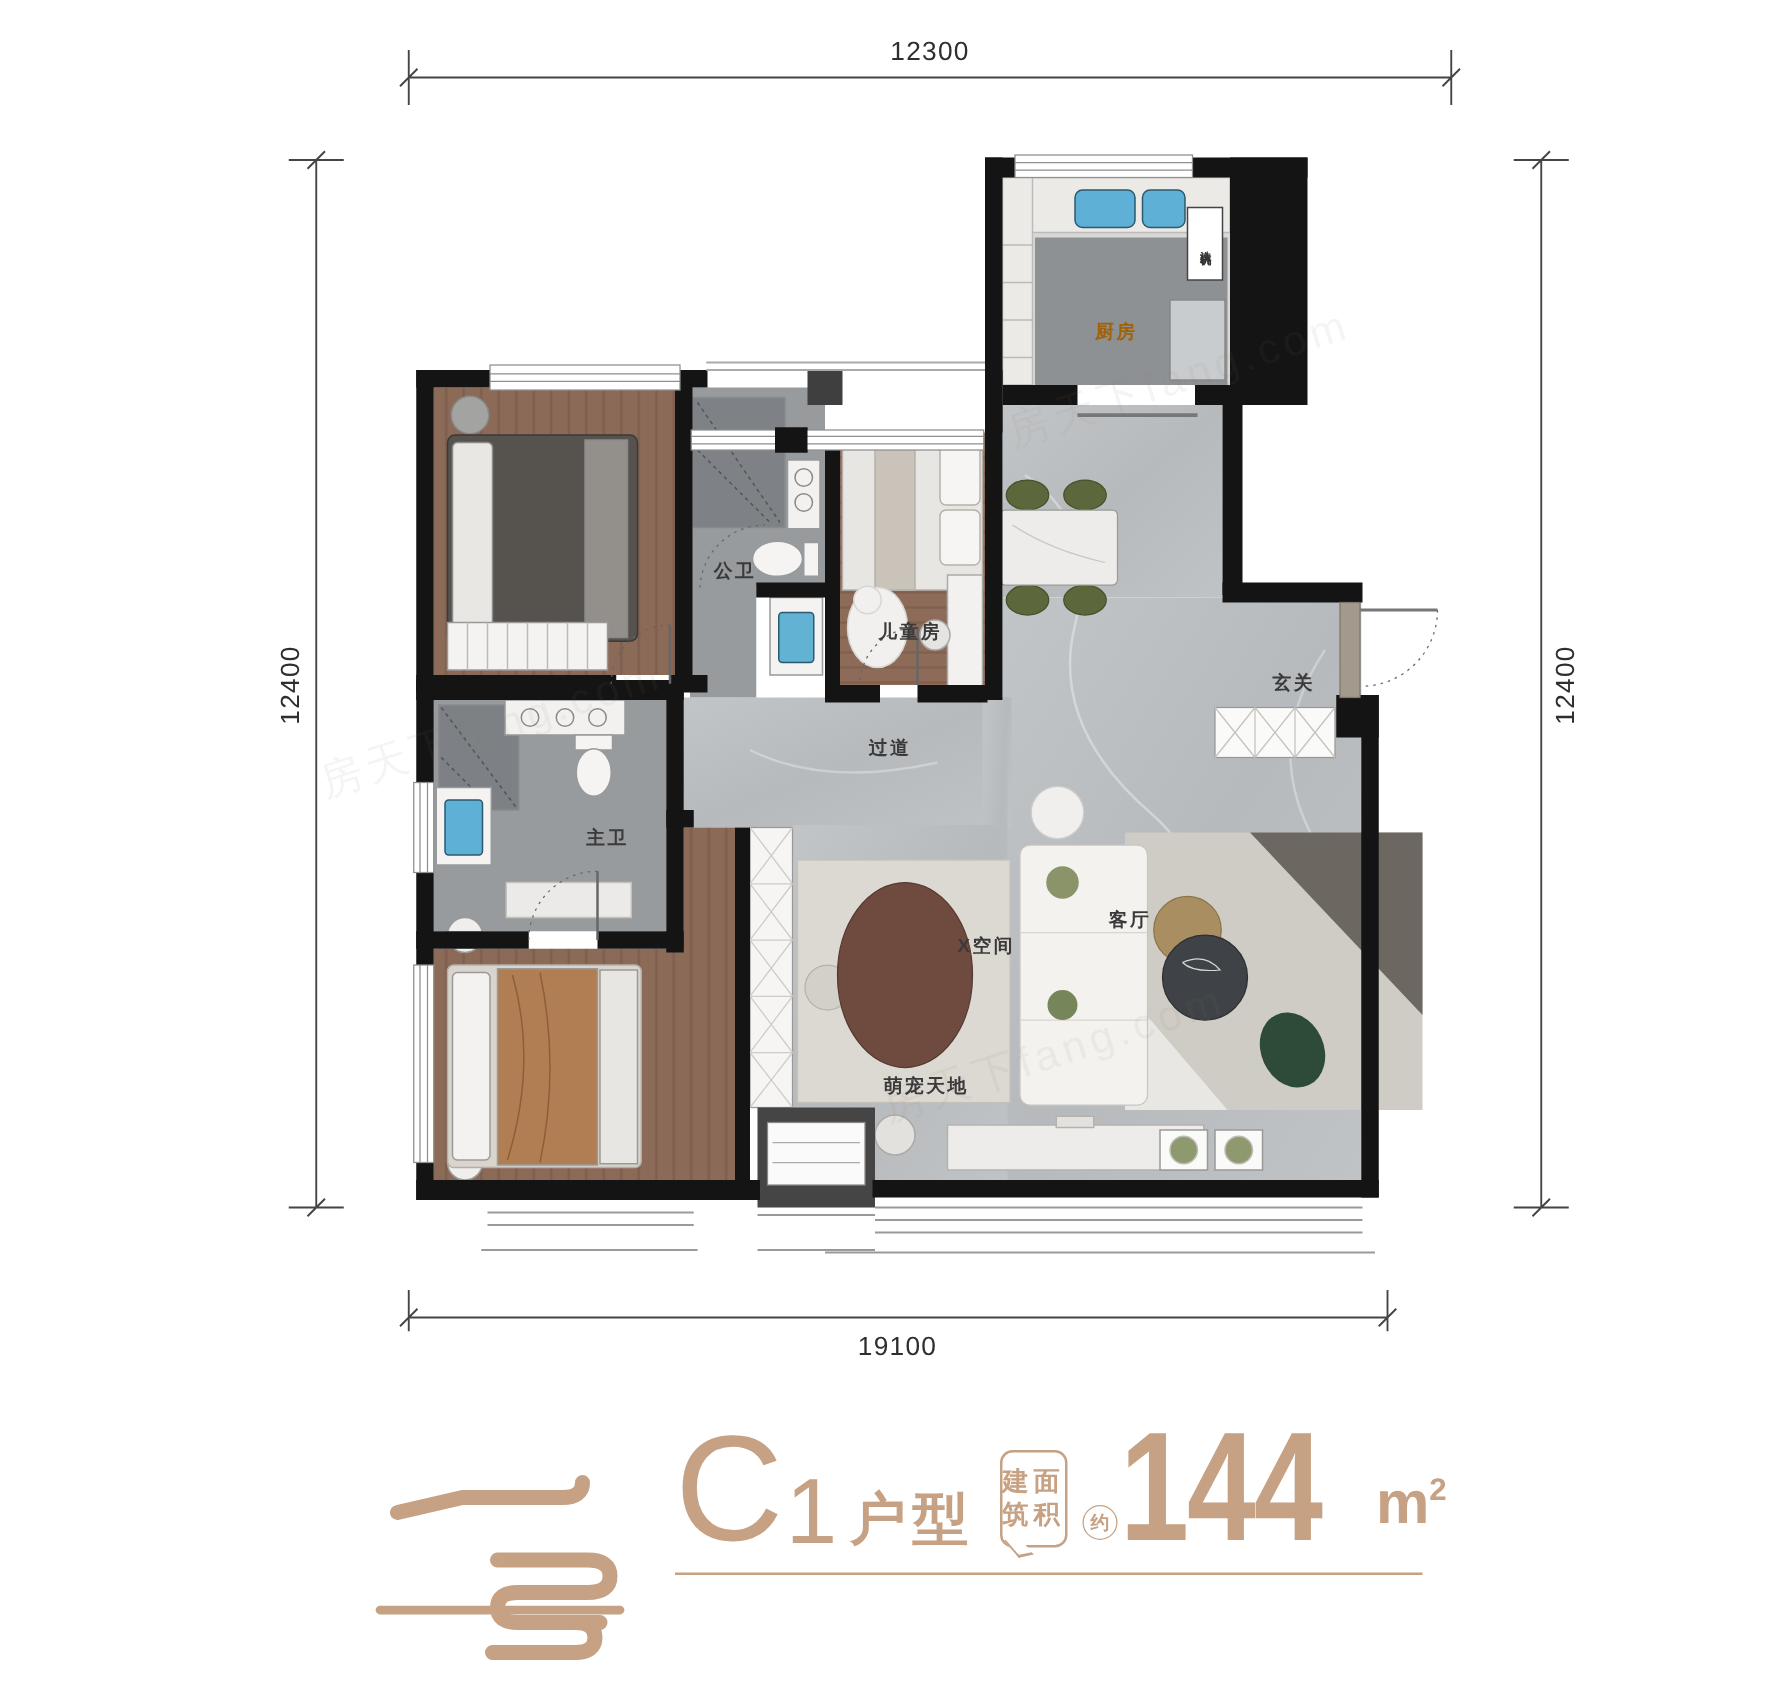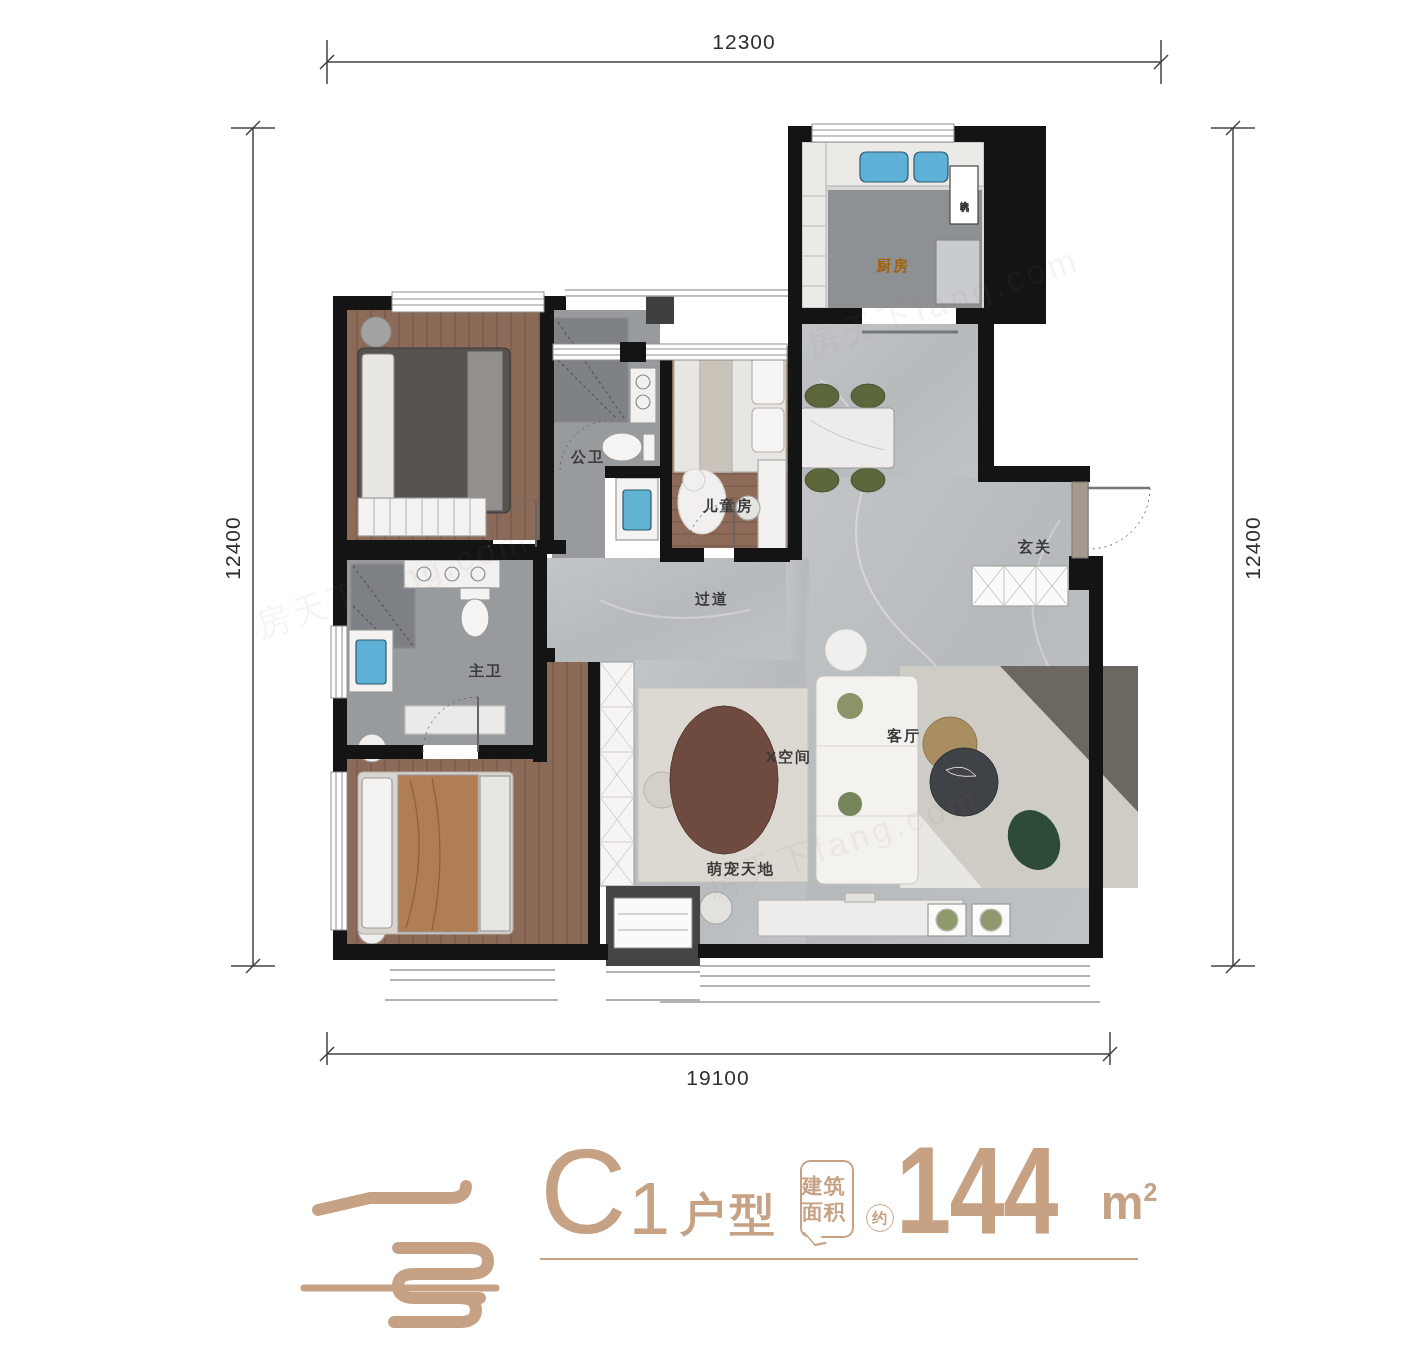--- a/index.html
+++ b/index.html
@@ -15,21 +15,21 @@
   .dimlabel.vert{transform:translate(-50%,-50%) rotate(-90deg);}
   .wm{position:absolute;transform:rotate(-18deg);font-size:34px;color:#8a7460;opacity:.07;
       white-space:nowrap;letter-spacing:4px;}
   
   .title-row{position:absolute;left:540px;top:1140px;height:100px;display:flex;
              align-items:flex-end;color:#C6A183;}
   .big-c{font-size:120px;line-height:.82;font-weight:500;}
   .big-1{font-size:74px;line-height:.84;font-weight:500;margin-left:2px;}
   .suffix{font-size:45px;line-height:1;font-weight:700;letter-spacing:5px;margin:0 0 3px 10px;}
   .bubble{position:relative;width:50px;height:74px;border:2.5px solid #C6A183;border-radius:10px;
-          margin:0 0 2px 20px;display:flex;flex-direction:column;
+          margin:0 0 2px 20px;display:flex;align-items:center;
           justify-content:center;font-size:21px;font-weight:700;line-height:1.25;letter-spacing:1px;}
   .bubble::after{content:"";position:absolute;left:6px;bottom:-9px;width:12px;height:12px;
           background:#fff;border-left:2.5px solid #C6A183;border-bottom:2.5px solid #C6A183;
           transform:skewX(35deg) rotate(-10deg);}
   .approx{width:26px;height:26px;border:1.5px solid #C6A183;border-radius:50%;display:flex;
           align-items:center;justify-content:center;font-size:15px;font-weight:700;
           margin:0 2px 8px 12px;}
   .area-num{font-size:124px;line-height:.8;font-weight:800;display:inline-block;
             transform:scaleX(.8);transform-origin:left bottom;letter-spacing:-2px;}
   .unit-wrap{margin:0 0 10px 4px;font-weight:700;white-space:nowrap;}

